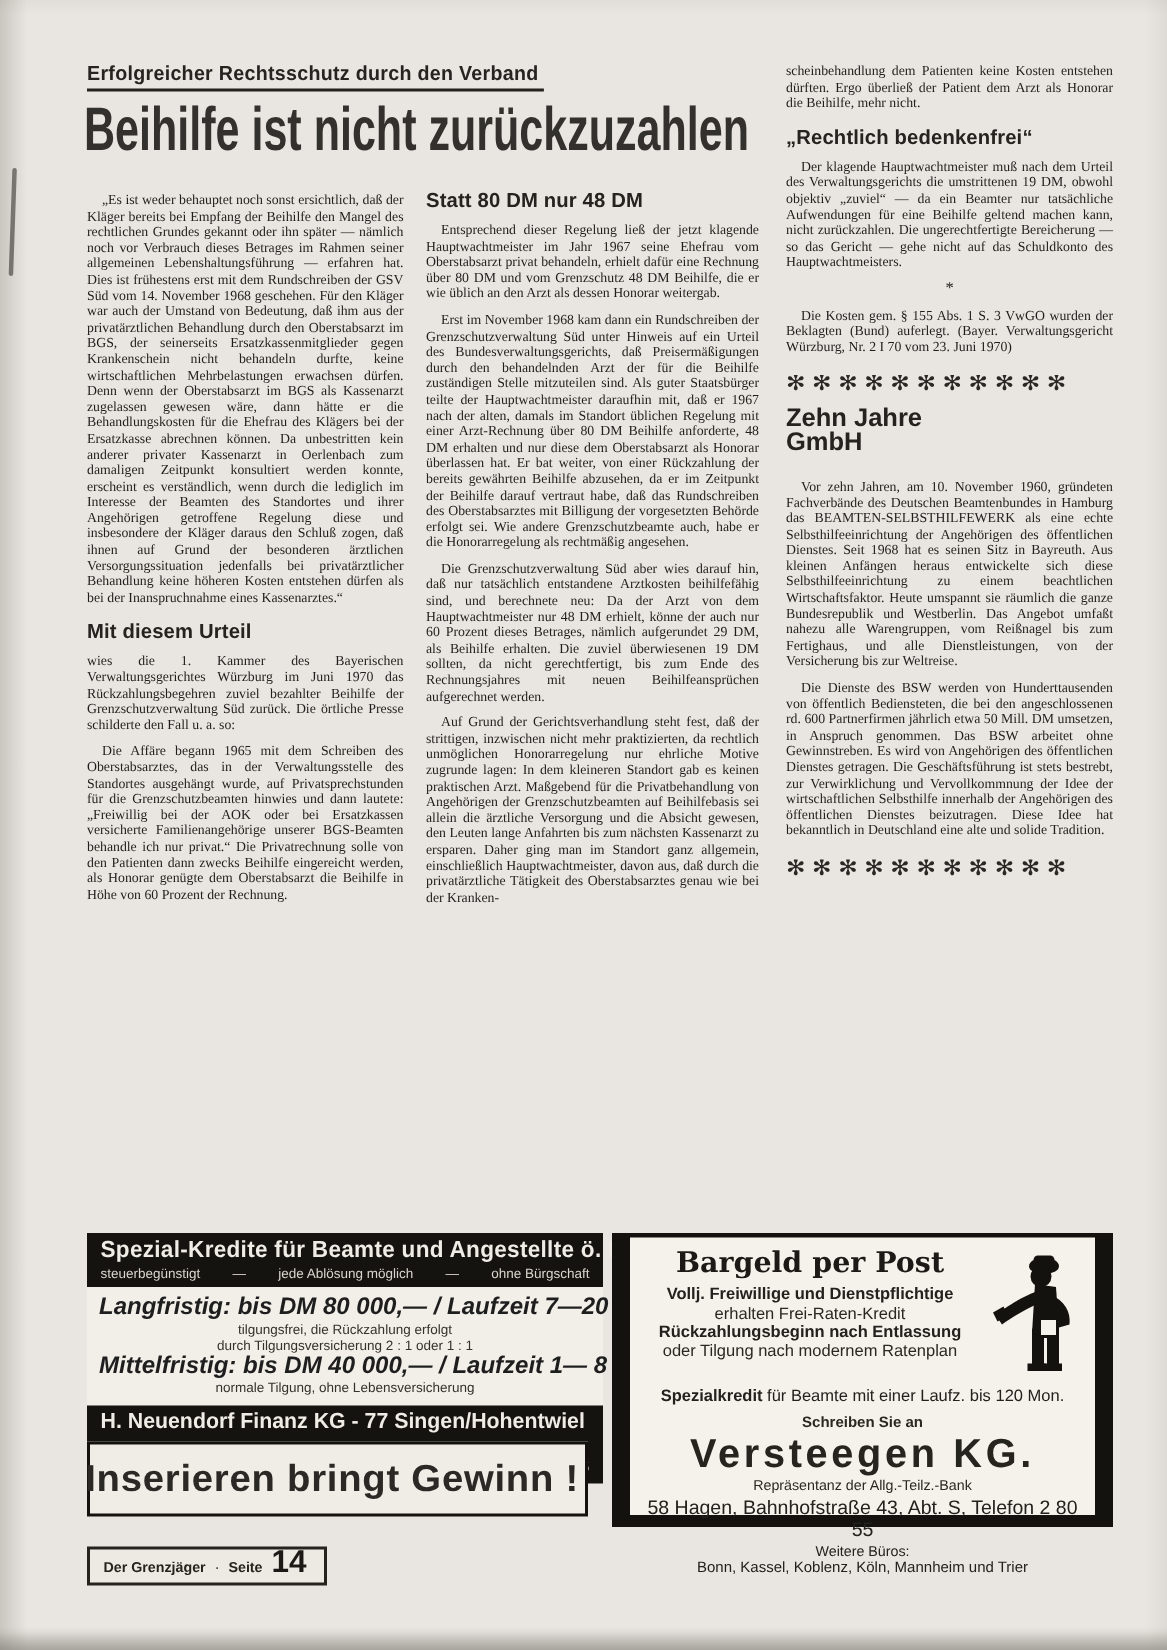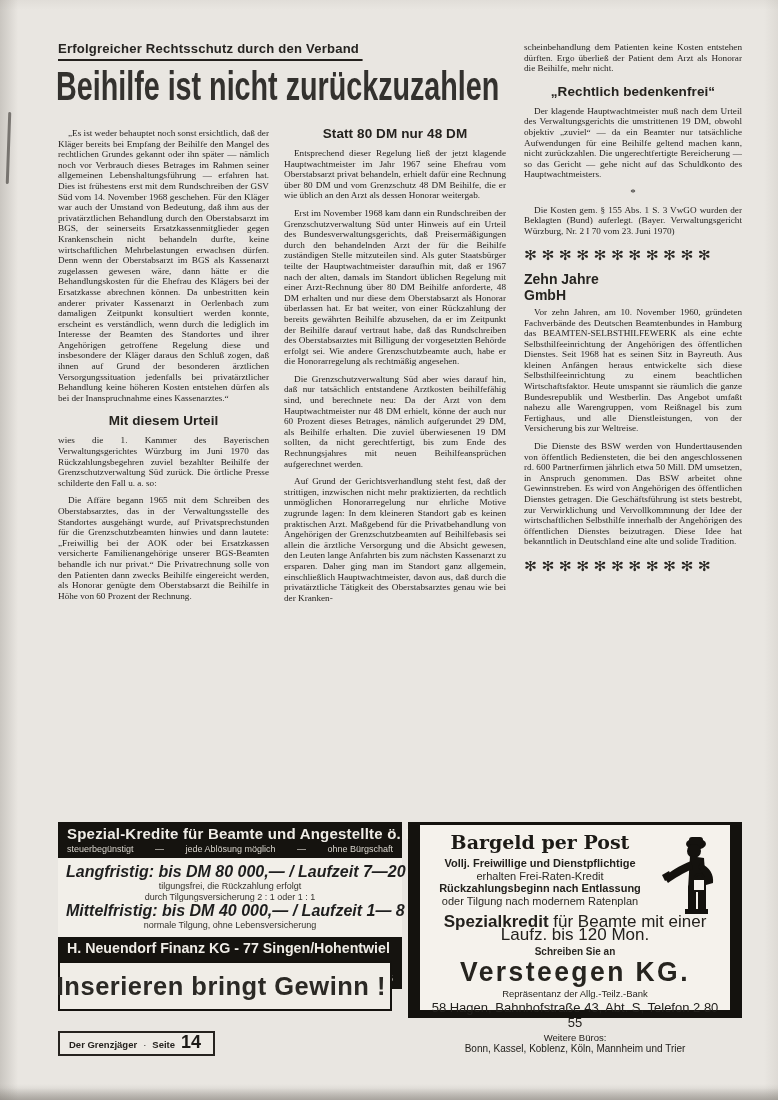--- a/index.html
+++ b/index.html
@@ -34,32 +34,32 @@
   
   .col{position:absolute;font-family:"Liberation Serif","DejaVu Serif",serif;
     font-size:9.2px;line-height:10.6px;text-align:justify;color:#201e1c;}
   .col1{left:58px;top:128px;width:211px;}
   .col2{left:284px;top:124px;width:222px;}
   .col3{left:524px;top:42px;width:218px;}
   .para{margin:0 0 7px 0;text-indent:10px;}
   .para.noindent{text-indent:0;}
   .subhead{
     font-family:"Liberation Sans",sans-serif;font-weight:bold;
-    font-size:13.5px;line-height:15px;text-align:center;text-indent:0;
+    font-size:13.5px;line-height:15px;text-align:left;text-indent:0;
     margin:10px 0 7px 0;color:#25231f;letter-spacing:.1px;
   }
   .subhead.first{margin-top:2px;}
   .star-sep{text-align:center;text-indent:0;margin:6px 0 7px 0;font-size:11px;}
   .asterisk-row{
     font-family:"DejaVu Sans",sans-serif;
     text-align:left;text-indent:0;font-size:15.5px;letter-spacing:4.4px;
     margin:14px 0 10px 0;color:#2a2824;white-space:nowrap;overflow:hidden;
   }
   .bsw-title{font-family:"Liberation Sans",sans-serif;font-weight:bold;
-    font-size:14px;line-height:16px;margin:6px 0 4px 0;color:#25231f;}
+    font-size:17px;line-height:16px;margin:6px 0 16px 0;color:#25231f;}
 
   
   .ad-credit{position:absolute;left:58px;top:822px;width:344px;background:#f2efe9;}
   .ad-credit .bar{background:#15130f;color:#efece6;padding:3px 9px 4px 9px;}
   .ad-credit .bar-title{font-size:15.5px;font-weight:bold;letter-spacing:.2px;white-space:nowrap;transform:scaleX(.97);transform-origin:left;}
   .ad-credit .bar-sub{font-size:9px;margin-top:1px;display:flex;justify-content:space-between;color:#d9d5cd;}
   .ad-credit .body{padding:5px 8px 6px 8px;text-align:center;}
   .ad-credit .row-main{font-size:16px;font-weight:bold;white-space:nowrap;font-style:italic;}
   .ad-credit .row-note{font-size:9px;line-height:10.5px;color:#35322d;}
   .ad-credit .foot{background:#15130f;color:#efece6;padding:3px 9px 5px 9px;}
@@ -77,40 +77,40 @@
   
   .ad-bargeld{
     position:absolute;left:408px;top:822px;width:334px;height:196px;
     border-style:solid;border-color:#14120e;border-width:3px 12px 8px 12px;
     background:#f5f2ec;box-sizing:border-box;padding:4px 6px 2px 6px;text-align:center;
   }
   .bp-top{position:relative;padding-right:70px;}
   .bp-title{font-family:"DejaVu Serif",serif;font-size:19px;font-weight:bold;color:#1c1a16;margin:2px 0 4px 0;}
   .bp-line-b{font-size:11px;font-weight:bold;line-height:12.5px;color:#23211d;}
   .bp-line{font-size:11px;line-height:12.5px;color:#2a2823;}
-  .bp-line5{font-size:17px;line-height:13px;margin-top:8px;color:#23211d;}
+  .bp-line5{font-size:11px;line-height:13px;margin-top:18px;color:#23211d;}
   .bp-line5 b{font-weight:bold;}
   .bp-write{font-size:10px;margin-top:5px;color:#2a2823;font-weight:bold;}
   .bp-company{font-size:27px;font-weight:bold;letter-spacing:2.5px;color:#26241f;margin:0;white-space:nowrap;transform:scaleX(.98);transform-origin:center;}
   .bp-rep{font-size:9.5px;margin-top:0;color:#2a2823;}
   .bp-address{font-size:13px;margin-top:1px;color:#23211d;}
   .bp-more-label{font-size:9.5px;font-weight:normal;margin-top:2px;color:#23211d;}
   .bp-more{font-size:10px;color:#23211d;}
   .postman{position:absolute;right:2px;top:4px;width:62px;height:86px;}
 
   
   .page-footer{
     position:absolute;left:58px;top:1031px;
     border:2px solid #26231f;background:#edeae4;
     padding:4px 12px 4px 9px;display:inline-flex;align-items:baseline;gap:6px;
   }
   .pf-name{font-size:9.5px;font-weight:bold;color:#26231f;}
   .pf-dot{font-size:9.5px;color:#26231f;}
   .pf-seite{font-size:9.5px;font-weight:bold;color:#26231f;}
-  .pf-num{font-size:18px;font-weight:bold;color:#1c1a16;line-height:10px;}
+  .pf-num{font-size:21px;font-weight:bold;color:#1c1a16;line-height:10px;}
 </style>
 </head>
 <body>
 
 <div class="page">
   <div class="binding-mark"></div>
 
   <div class="kicker">Erfolgreicher Rechtsschutz durch den Verband</div>
   <div class="headline">Beihilfe ist nicht zurückzuzahlen</div>
 

